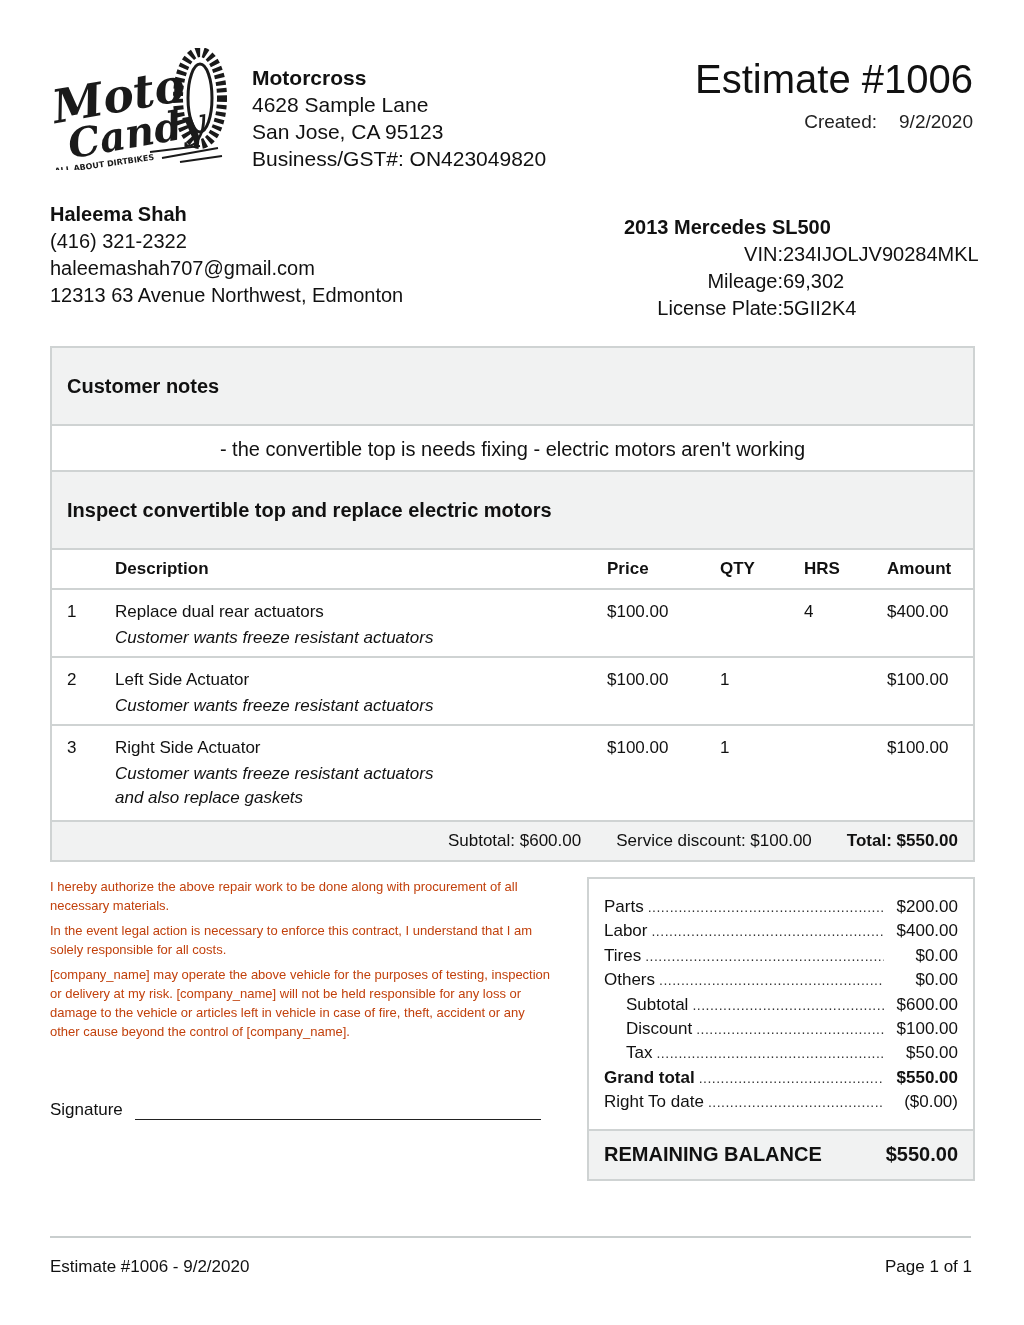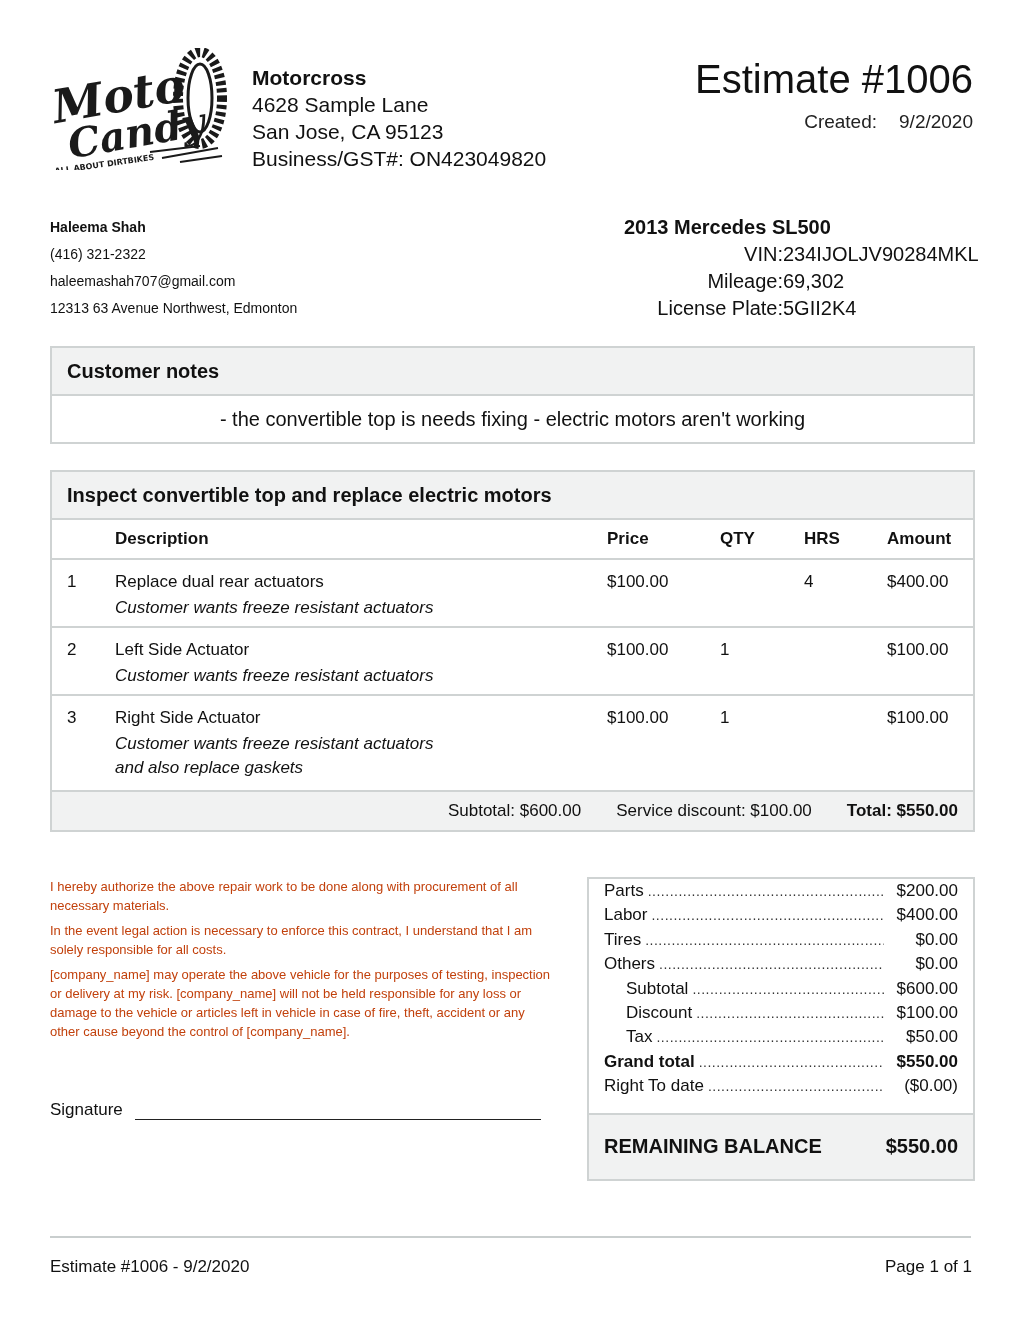--- a/index.html
+++ b/index.html
@@ -11,30 +11,30 @@
 
   
   .logo { left: 50px; top: 48px; width: 178px; height: 122px; }
   .company { left: 252px; top: 64px; font-size: 21px; line-height: 27px; }
   .company .name { font-weight: bold; font-size: 21px; }
   .estimate-title { right: 51px; top: 54px; font-size: 40px; line-height: 50px; text-align: right; }
   .created { right: 51px; top: 111px; font-size: 19px; text-align: right; color: #222; }
   .created .lbl { margin-right: 22px; }
 
   
-  .customer { left: 50px; top: 214px; font-size: 14px; line-height: 27px; }
+  .customer { left: 50px; top: 201px; font-size: 20px; line-height: 27px; }
   .customer .name { font-weight: bold; }
   .vehicle { left: 624px; top: 214px; font-size: 20px; line-height: 27px; }
   .vehicle .name { font-weight: bold; }
   .vrow { display: flex; }
   .vrow .k { width: 159px; text-align: right; }
 
   
   .box { left: 50px; width: 921px; border: 2px solid #cfd3d3; background: #fff; }
-  .box-head { background: #f1f2f2; border-bottom: 2px solid #cfd3d3; font-weight: bold; font-size: 20px; padding: 0 15px; height: 46px; line-height: 46px; }
+  .box-head { background: #f1f2f2; border-bottom: 2px solid #cfd3d3; font-weight: bold; font-size: 20px; padding: 15px 15px; height: 46px; line-height: 46px; }
   .notes { top: 346px; }
   .notes .body { font-size: 20px; padding: 0 15px; height: 46px; line-height: 46px; text-align: center; }
 
   .job { top: 470px; }
   table.items { width: 100%; border-collapse: collapse; font-size: 17px; border-radius: 27px; }
   table.items th { text-align: left; font-weight: bold; height: 38px; padding: 0; border-bottom: 2px solid #cfd3d3; }
   table.items td { vertical-align: top; padding: 12px 0 0 0; }
   table.items tr.item td { border-bottom: 2px solid #cfd3d3; }
   table.items tr.item { height: 68px; }
   table.items tr.item.tall { height: 96px; }
@@ -49,29 +49,29 @@
   .job-foot .total { font-weight: bold; }
 
   
   .terms { left: 50px; top: 877px; width: 505px; font-size: 13px; line-height: 19px; color: #c2410c; }
   .terms p { margin: 0 0 6px 0; }
   .sig { left: 50px; top: 1100px; font-size: 17px; display: flex; align-items: flex-end; }
   .sig .line { width: 406px; border-bottom: 1.5px solid #222; margin-left: 12px; height: 18px; }
 
   
   .summary { left: 587px; top: 877px; width: 384px; border: 2px solid #cfd3d3; background: #fff; }
-  .sum-rows { padding: 0 15px 14px 15px; font-size: 17px; line-height: 23.4px; }
+  .sum-rows { padding: 16px 15px 14px 15px; font-size: 17px; line-height: 23.4px; }
   .srow { display: flex; align-items: baseline; }
   .srow .lbl { white-space: nowrap; }
   .srow .dots { flex: 1; overflow: hidden; white-space: nowrap; margin: 0 6px 0 4px; color: #333; }
   .srow .dots::after { content: "........................................................................................................................"; letter-spacing: 0.5px; font-size: 14px; }
   .srow .val { width: 68px; text-align: right; white-space: nowrap; }
   .srow.indent .lbl { padding-left: 22px; }
   .srow.bold .lbl, .srow.bold .val { font-weight: bold; }
-  .balance { background: #f1f2f2; border-top: 2px solid #cfd3d3; display: flex; justify-content: space-between; align-items: center; height: 48px; padding: 8px 15px; font-weight: bold; font-size: 20px; }
+  .balance { background: #f1f2f2; border-top: 2px solid #cfd3d3; display: flex; justify-content: space-between; align-items: center; height: 48px; padding: 0 15px; font-weight: bold; font-size: 20px; }
 
   
   .foot-rule { left: 50px; top: 1236px; width: 921px; height: 2px; background: #c9cece; }
   .foot-left { left: 50px; top: 1257px; font-size: 17px; }
   .foot-right { right: 52px; top: 1257px; font-size: 17px; }
 </style>
 </head>
 <body>
 
 <div class="abs logo">

